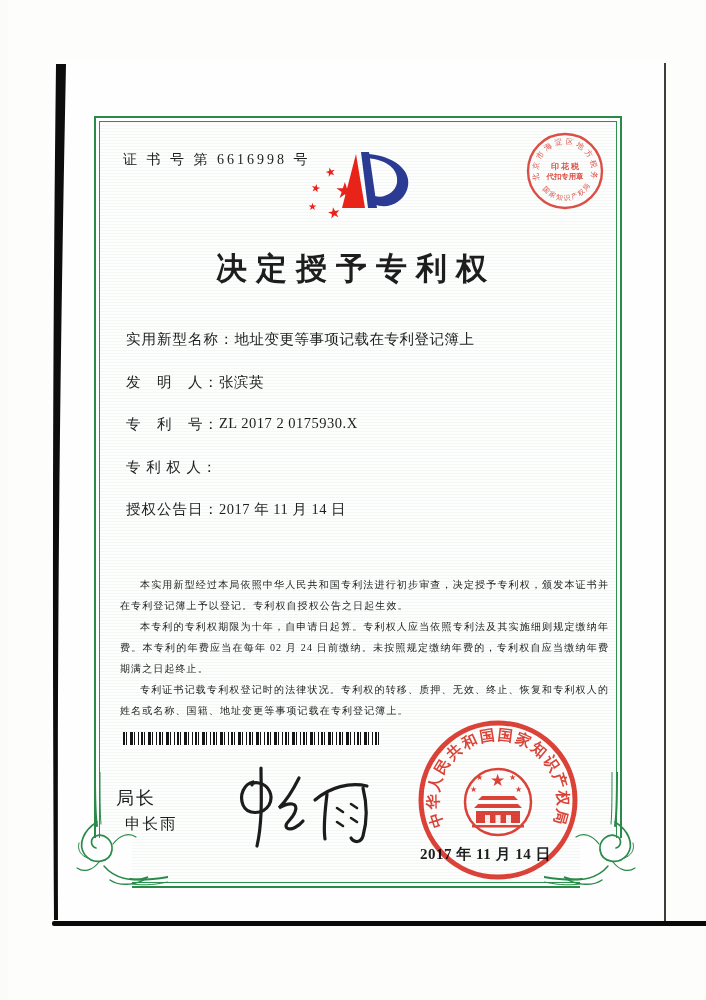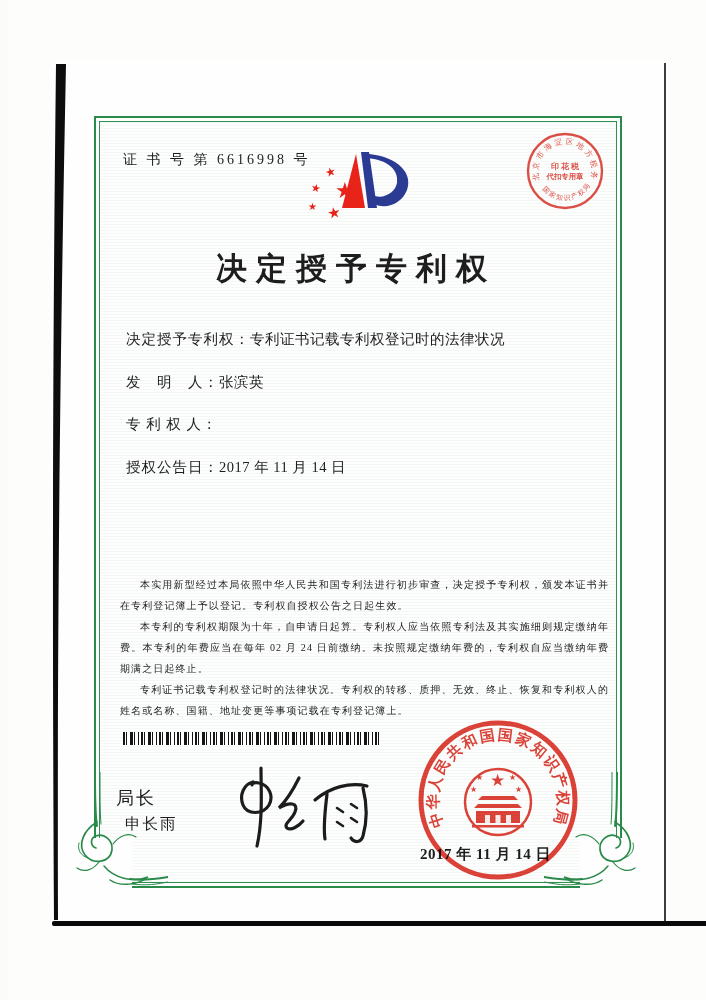--- a/index.html
+++ b/index.html
@@ -102,26 +102,30 @@
       <text x="10" y="44" font-size="11" transform="rotate(12 15 40)">★</text>
       <text x="7" y="62" font-size="10">★</text>
       <text x="26" y="70" font-size="15" transform="rotate(-10 33 64)">★</text>
     </g>
   </svg>
 
   <div class="title">决定授予专利权</div>
 
   <div class="fields">
     <div class="field-row">
-      <span class="field-label">决定授予专利权：</span>
-        <span class="field-value">专利证书记载专利权登记时的法律状况</span>
+      <span class="field-label">实用新型名称：</span>
+        <span class="field-value">地址变更等事项记载在专利登记簿上</span>
     </div>
     <div class="field-row">
       <span class="field-label">发　明　人：</span>
         <span class="field-value">张滨英</span>
+    </div>
+    <div class="field-row">
+      <span class="field-label">专　利　号：</span>
+        <span class="field-value">ZL 2017 2 0175930.X</span>
     </div>
     <div class="field-row">
       <span class="field-label">专 利 权 人：</span>
     </div>
     <div class="field-row">
       <span class="field-label">授权公告日：</span>
         <span class="field-value">2017 年 11 月 14 日</span>
     </div>
   </div>
 

